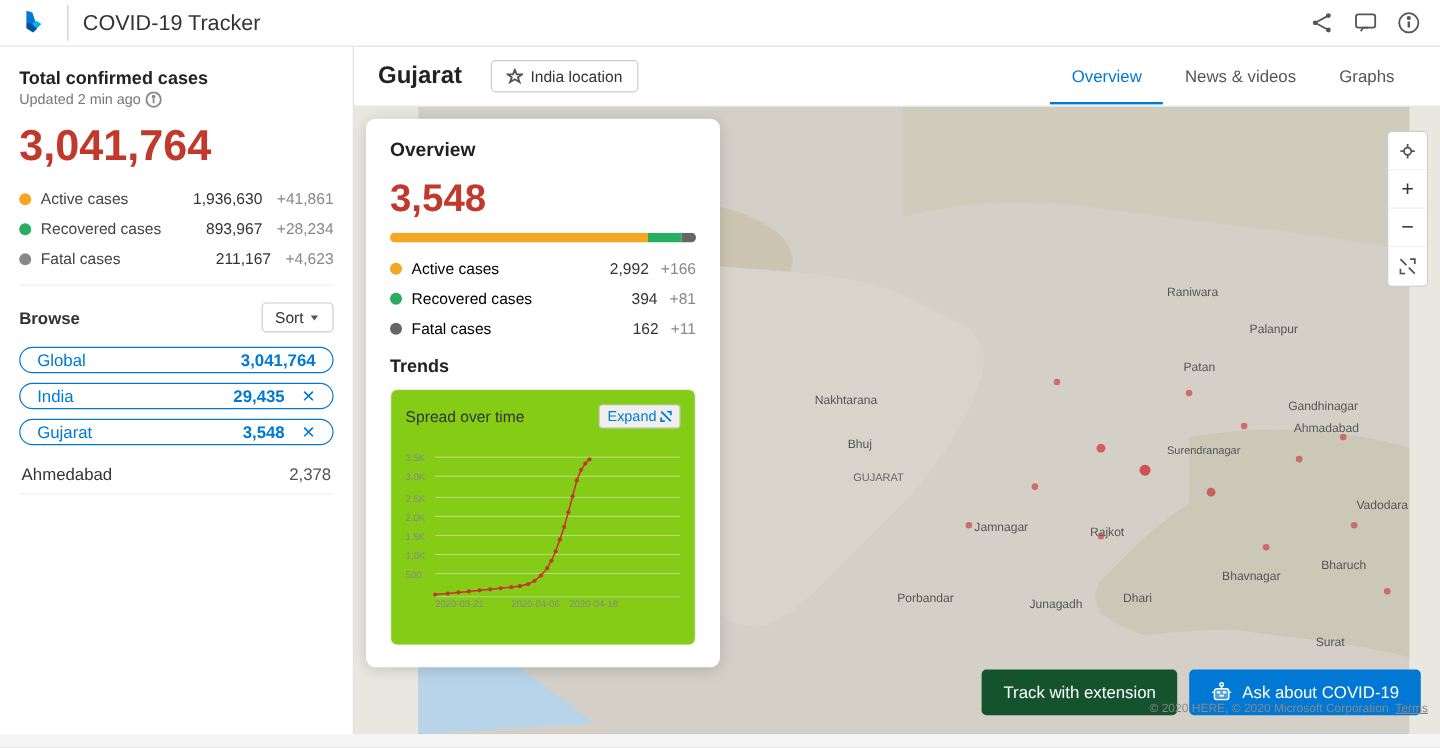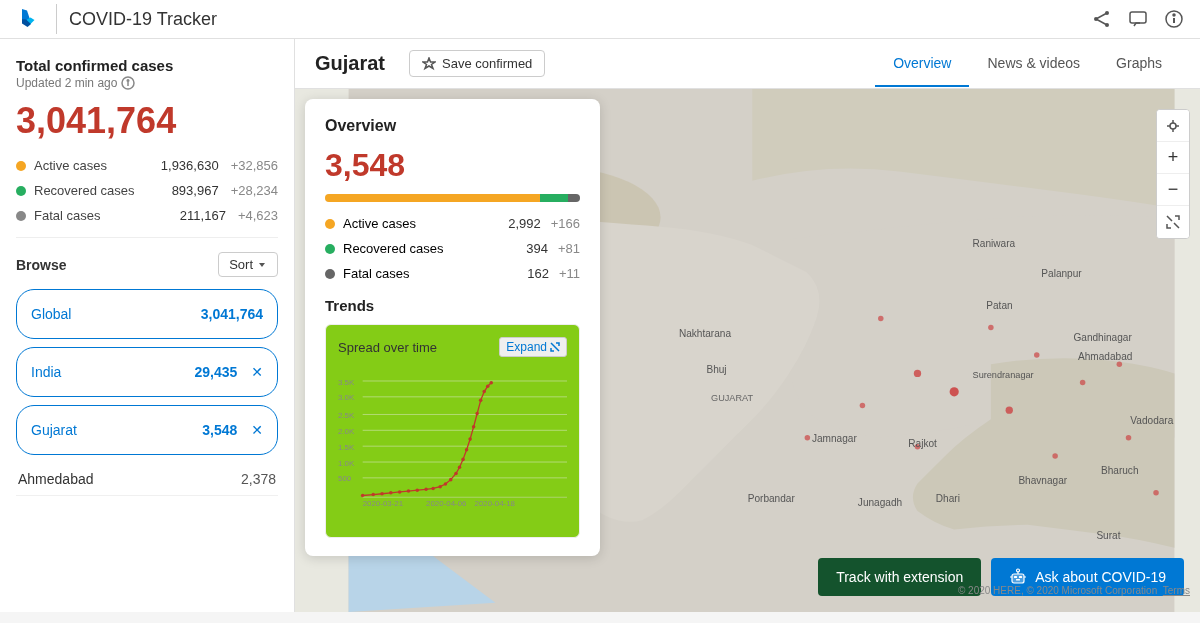--- a/index.html
+++ b/index.html
@@ -64,21 +64,21 @@
       outline: none;
     }
     .filter-btn {
       width: 34px; height: 34px; background: #0078d4;
       border: none; border-radius: 4px; cursor: pointer;
       display: flex; align-items: center; justify-content: center;
     }
 
     .location-card {
       border: 1.5px solid #0078d4; border-radius: 18px;
-      padding: 16px 14px; margin-bottom: 8px;
+      padding: 2px 14px; margin-bottom: 8px;
       display: flex; align-items: center; justify-content: space-between;
       cursor: pointer;
       text-align: center;
     }
     .location-name { font-size: 14px; color: #0078d4; font-weight: 500; }
     .location-count { font-size: 14px; color: #0078d4; font-weight: 600; }
     .location-x { color: #0078d4; font-size: 14px; cursor: pointer; margin-left: 8px; }
     .location-right { display: flex; align-items: center; gap: 6px; }
 
     .simple-row { display: flex; justify-content: space-between; padding: 8px 2px; font-size: 14px; border-bottom: 1px solid #f0f0f0; }
@@ -234,21 +234,21 @@
     <div class="total-count">3,041,764</div>
 
     <div id="stats-container">
         <div class="stat-row">
       <div class="stat-left">
         <div class="dot dot-yellow"></div>
         <span class="stat-name">Active cases</span>
       </div>
       <div class="stat-right">
         <span class="stat-num">1,936,630</span>
-        <span class="stat-delta">+32,856</span>
+        <span class="stat-delta">+41,861</span>
       </div>
     </div>
         <div class="stat-row">
       <div class="stat-left">
         <div class="dot dot-green"></div>
         <span class="stat-name">Recovered cases</span>
       </div>
       <div class="stat-right">
         <span class="stat-num">893,967</span>
         <span class="stat-delta">+28,234</span>
@@ -313,21 +313,21 @@
 
   <div class="map-area">
 
     <div class="map-header">
       <div class="map-header-left">
         <span class="location-title">Gujarat</span>
         <button class="save-location-btn">
           <svg width="14" height="14" viewBox="0 0 14 14" fill="none" stroke="#555" stroke-width="1.5">
             <path d="M7 1l1.5 4H13l-3.5 2.5 1.5 4L7 9l-4 2.5 1.5-4L1 5h4.5z"></path>
           </svg>
-          <span>Save confirmed</span>
+          <span>India location</span>
         </button>
       </div>
       <div class="map-tabs">
         <div id="tab-overview" class="map-tab active">Overview</div>
         <div id="tab-news" class="map-tab">News &amp; videos</div>
         <div id="tab-graphs" class="map-tab">Graphs</div>
       </div>
     </div>
 
     <div class="map-bg">

